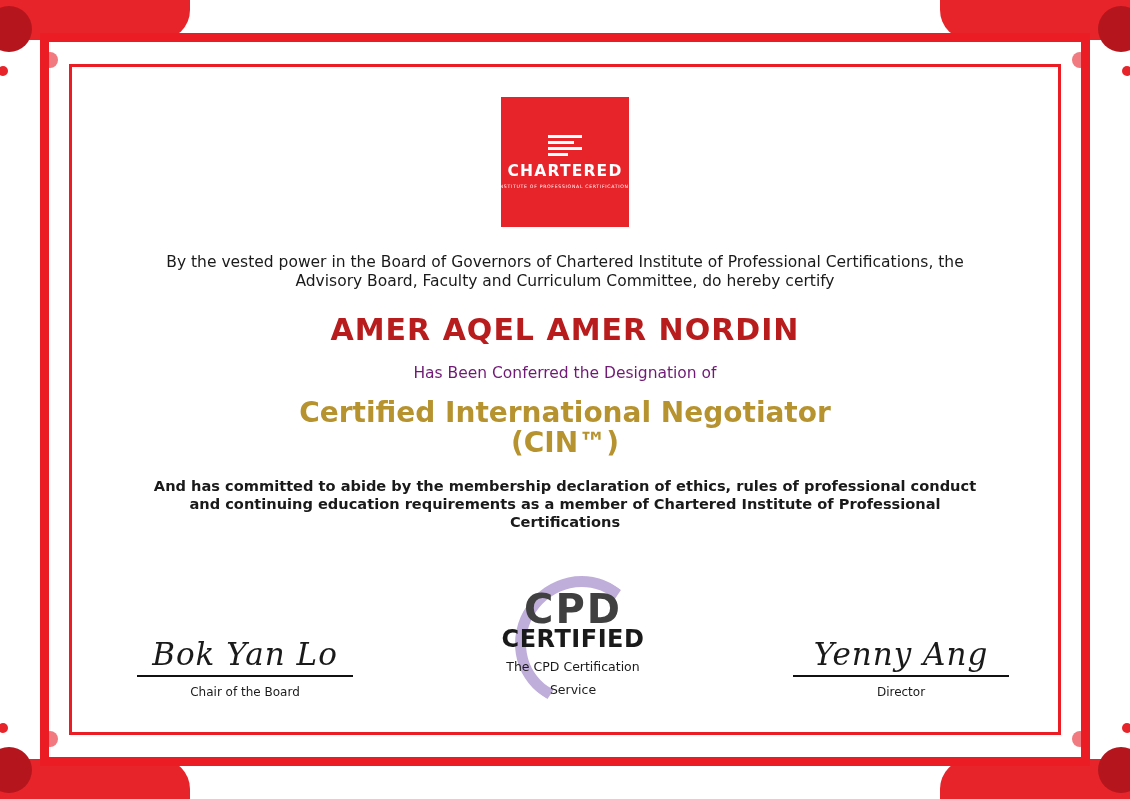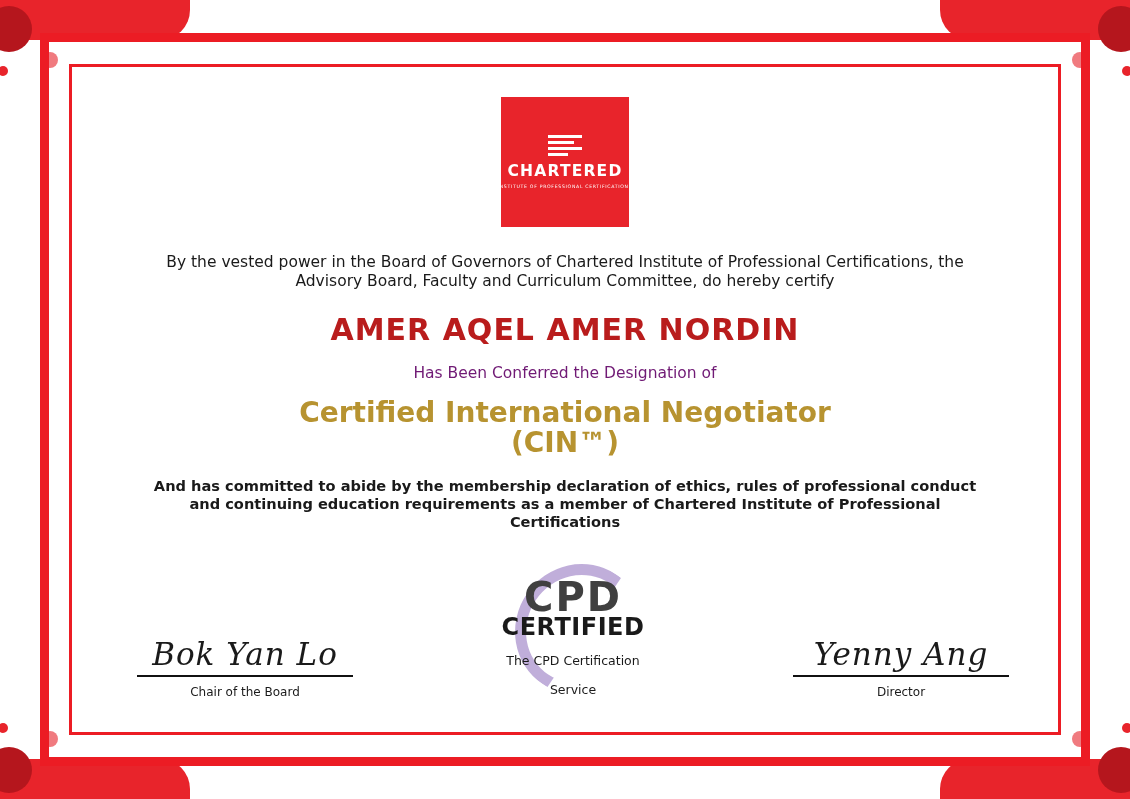--- a/index.html
+++ b/index.html
@@ -233,21 +233,21 @@
     color: #1a1a1a;
     letter-spacing: 0.5px;
     line-height: 1.05;
     margin-top: -2px;
   }
   .cpd-sub {
     position: relative;
     font-size: 12.5px;
     color: #1a1a1a;
     line-height: 1.15;
-    margin-top: 14px;
+    margin-top: 8px;
     text-align: center;
   }
 </style>
 </head>
 <body>
 
 <div class="certificate">
 
   <div class="corner corner-tl"></div>
   <div class="corner corner-tr"></div>

